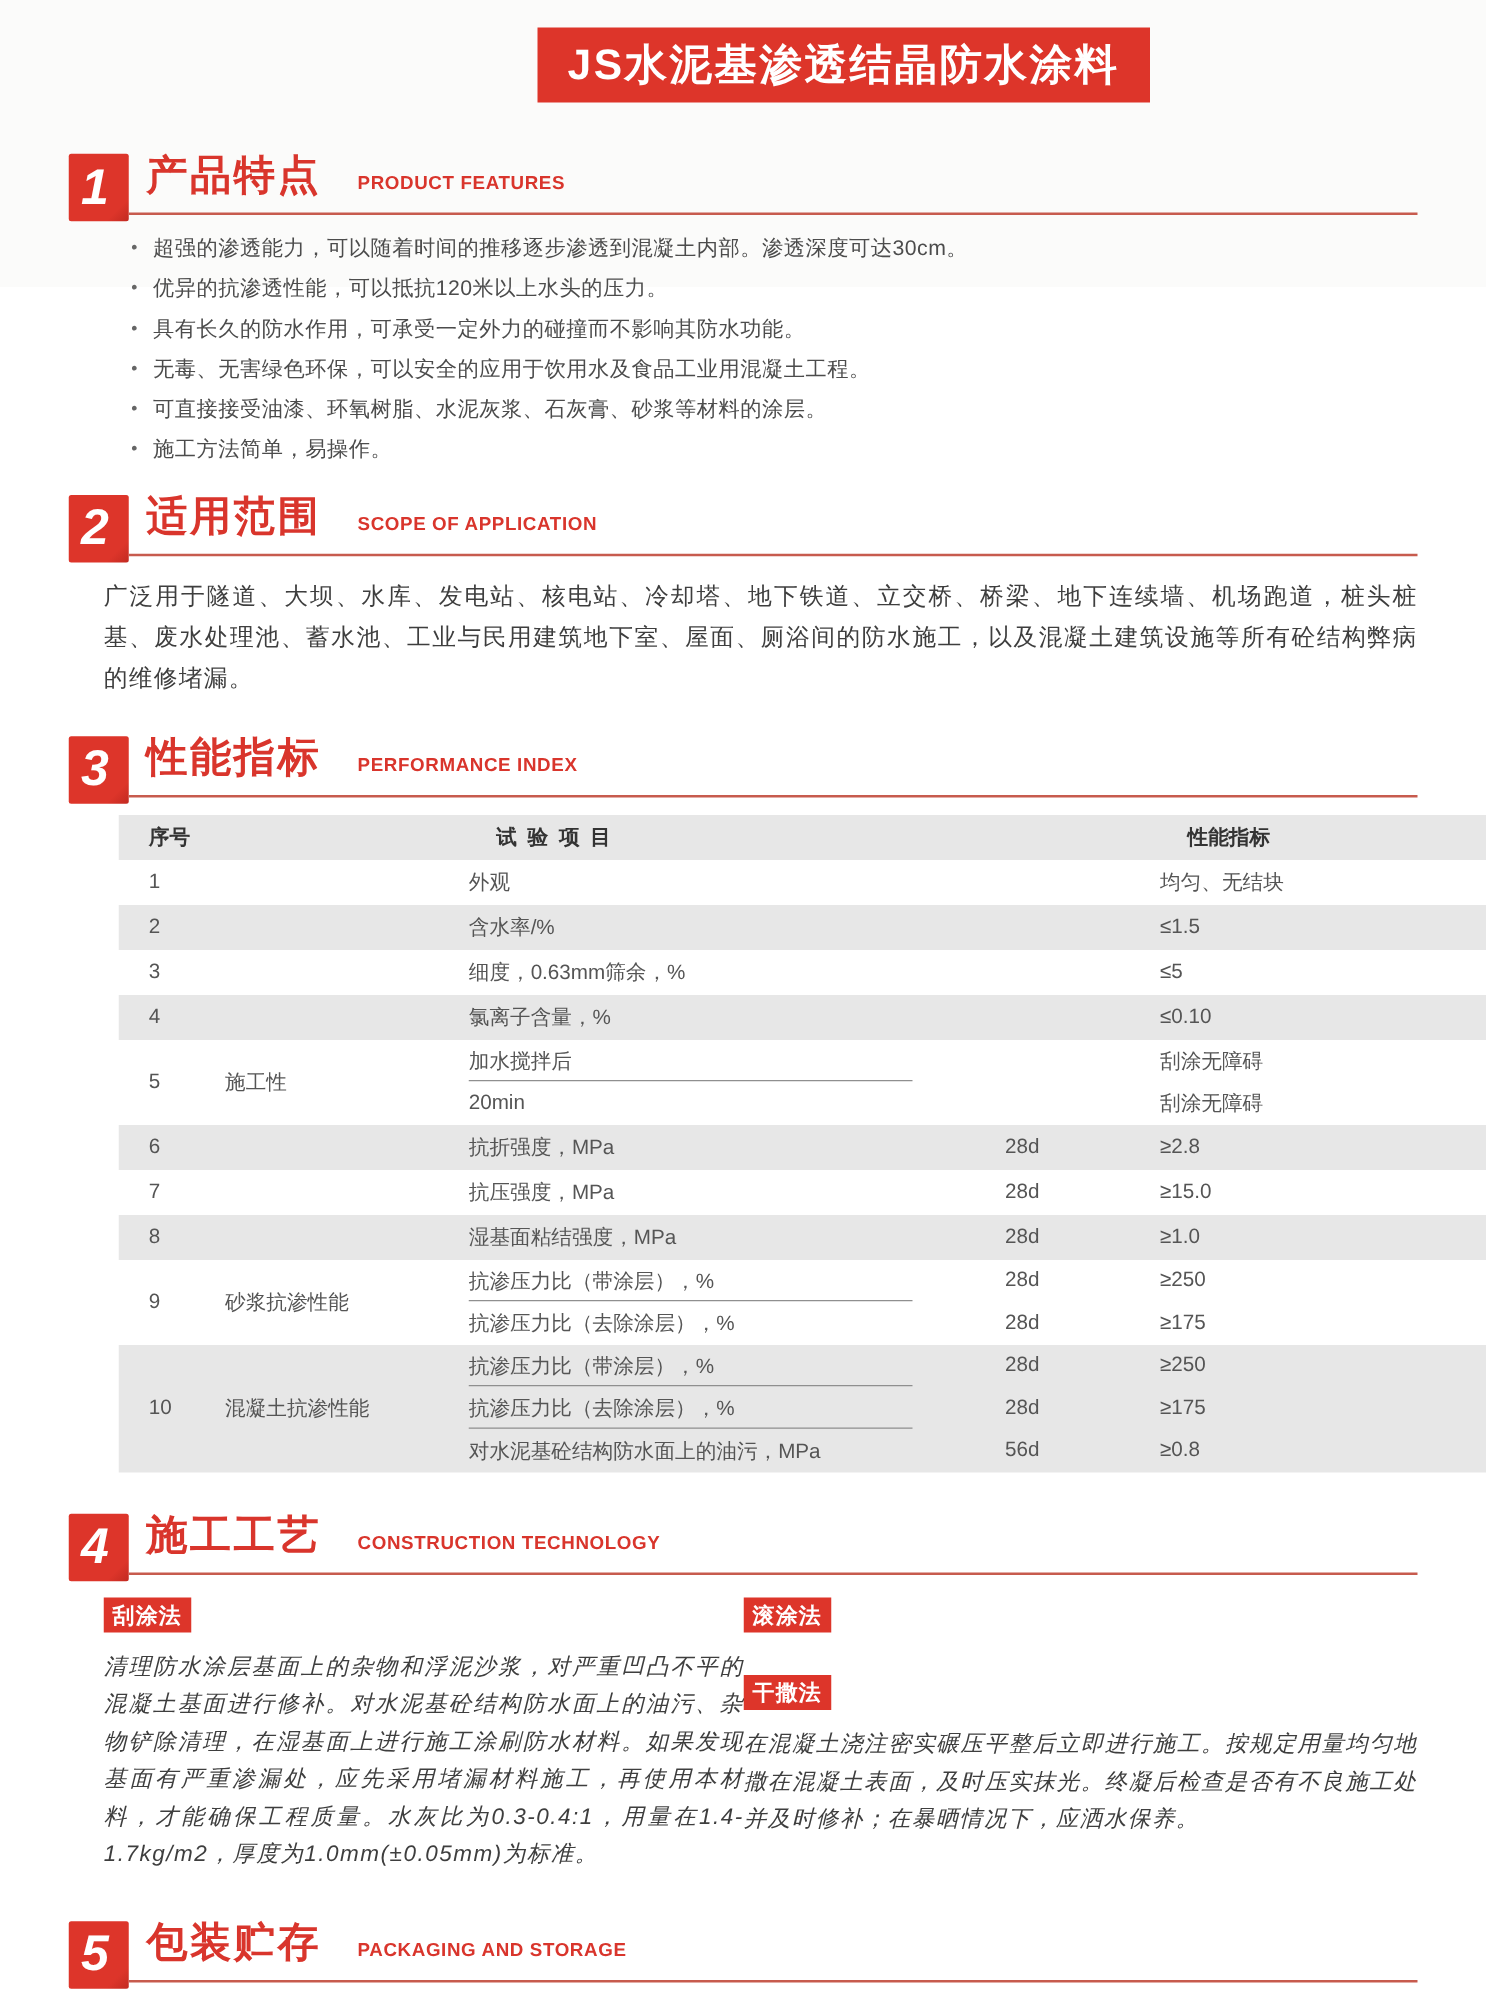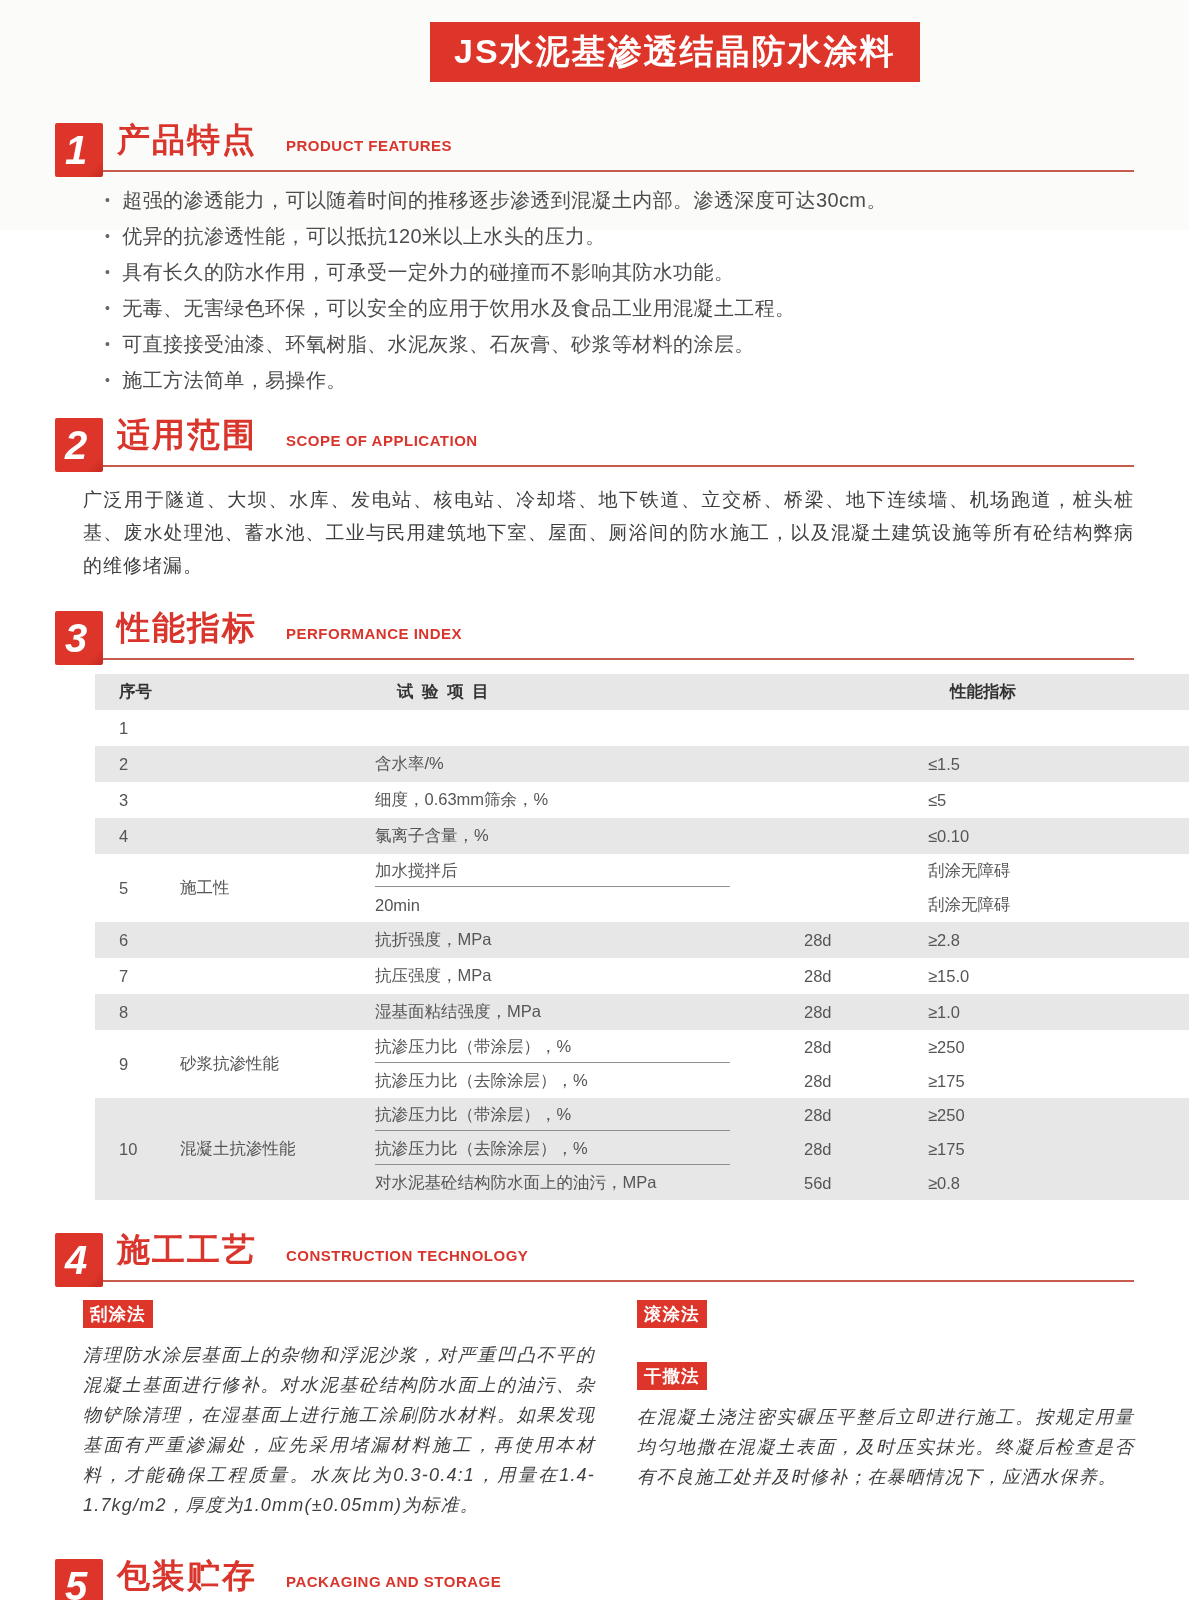--- a/index.html
+++ b/index.html
@@ -32,21 +32,21 @@
   .sec-title-wrap {
     flex:1; display:flex; align-items:baseline;
     border-bottom:2px solid #c75b4e; padding:0 0 7px 14px;
   }
   .sec-title { color:#d9352c; font-size:33px; font-weight:bold; letter-spacing:2px; }
   .sec-sub { color:#d9352c; font-size:15px; font-weight:bold; margin-left:29px; letter-spacing:0.5px; }
 
   
   .sec-features { margin-top:36px; }
   .bullets { margin:16px 0 0 50px; list-style:none; }
-  .bullets li { font-size:20px; color:#4c4c4c; line-height:1.25; margin-bottom:11px; letter-spacing:0.4px; }
+  .bullets li { font-size:17px; color:#4c4c4c; line-height:1.25; margin-bottom:11px; letter-spacing:0.4px; }
   .bullets li::before { content:"•"; color:#666; margin-right:12px; font-size:14px; position:relative; top:-2px; }
 
   
   .sec-scope { margin-top:20px; }
   .para {
     margin:16px 0 0 28px; font-size:19px; line-height:33px;
     color:#3e3e3e; letter-spacing:1px; text-align:justify;
   }
 
   
@@ -63,21 +63,21 @@
   .c-sub:not(:last-child) .c-name::after {
     content:""; position:absolute; left:0; right:50px; bottom:-1px;
     border-bottom:1px solid #8f8f8f;
   }
   .c-age { padding-left:24px; }
   .c-index { padding-left:28px; }
   .t-head .c-name { letter-spacing:2px; }
 
   
   .sec-construction { margin-top:28px; }
-  .cols { display:flex; margin-top:18px; gap:42px; }
+  .cols { display:flex; margin-top:18px; }
   .col-left { width:512px; flex:0 0 512px; margin-left:28px; }
   .col-right { flex:1; }
   .badge {
     display:inline-block; background:#dd352a; color:#fff;
     font-size:17.5px; font-weight:bold; padding:2px 7px; letter-spacing:1px;
   }
   .method-text {
     margin-top:12px; font-size:18px; line-height:30px;
     color:#3e3e3e; letter-spacing:1.2px; text-align:justify;font-style:italic;
   }
@@ -142,20 +142,27 @@
             <div class="c-name">试 验 项 目</div>
             <div class="c-age"></div>
             <div class="c-index">性能指标</div>
           </div>
         </div>
       </div>
 
     <div class="t-row">
           <div class="c-no">1</div>
           <div class="c-cat"></div>
+          <div class="c-items">
+            <div class="c-sub">
+              <div class="c-name">外观</div>
+              <div class="c-age"></div>
+              <div class="c-index">均匀、无结块</div>
+            </div>
+          </div>
         </div>
         <div class="t-row shaded">
           <div class="c-no">2</div>
           <div class="c-cat"></div>
           <div class="c-items">
             <div class="c-sub">
               <div class="c-name">含水率/%</div>
               <div class="c-age"></div>
               <div class="c-index">≤1.5</div>
             </div>

